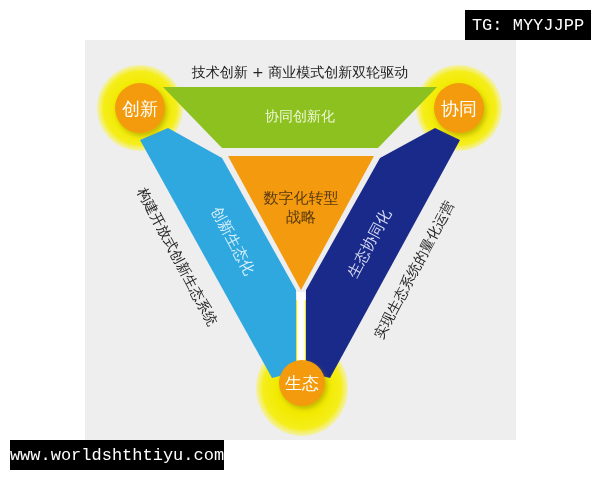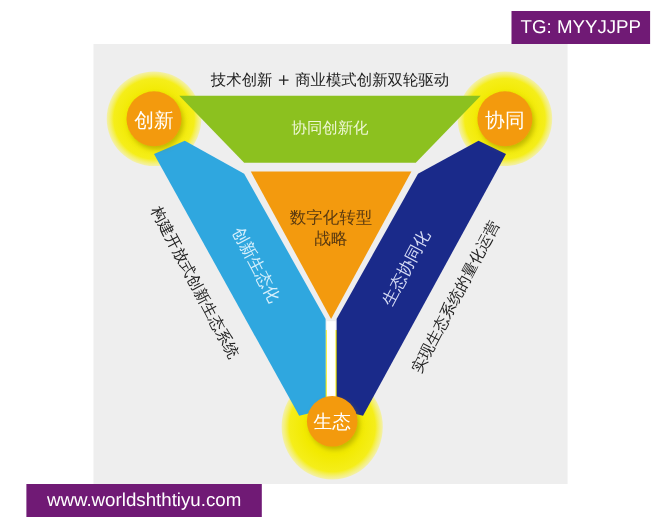--- a/index.html
+++ b/index.html
@@ -7,26 +7,26 @@
     width: 600px; height: 480px; position: relative; overflow: hidden;
     background: #ffffff;
     font-family: "DejaVu Sans", sans-serif;
   }
   .panel {
     position: absolute; left: 85px; top: 40px; width: 431px; height: 400px;
     background: #eeeeee;
   }
   svg.diagram { position: absolute; left: 0; top: 0; width: 600px; height: 480px; }
   .wm {
-    position: absolute; background: #701a75; color: #ffffff;
-    font-family: Liberation Sans, sans-serif; font-size: 17px;
+    position: absolute; background: #000000; color: #ffffff;
+    font-family: Liberation Mono, monospace; font-size: 17px;
     display: flex; align-items: center; justify-content: center;
   }
   .wm-top { left: 465px; top: 10px; width: 126px; height: 30px; }
-  .wm-bottom { left: 24px; top: 440px; width: 214px; height: 30px; }
+  .wm-bottom { left: 10px; top: 440px; width: 214px; height: 30px; }
   .svg-text { font-family: "DejaVu Sans", sans-serif; }
 </style>
 </head>
 <body>
 
 <div class="panel"></div>
 
 <svg class="diagram" viewBox="0 0 600 480">
   <defs>
     <radialGradient id="glow" cx="50%" cy="50%" r="50%">

